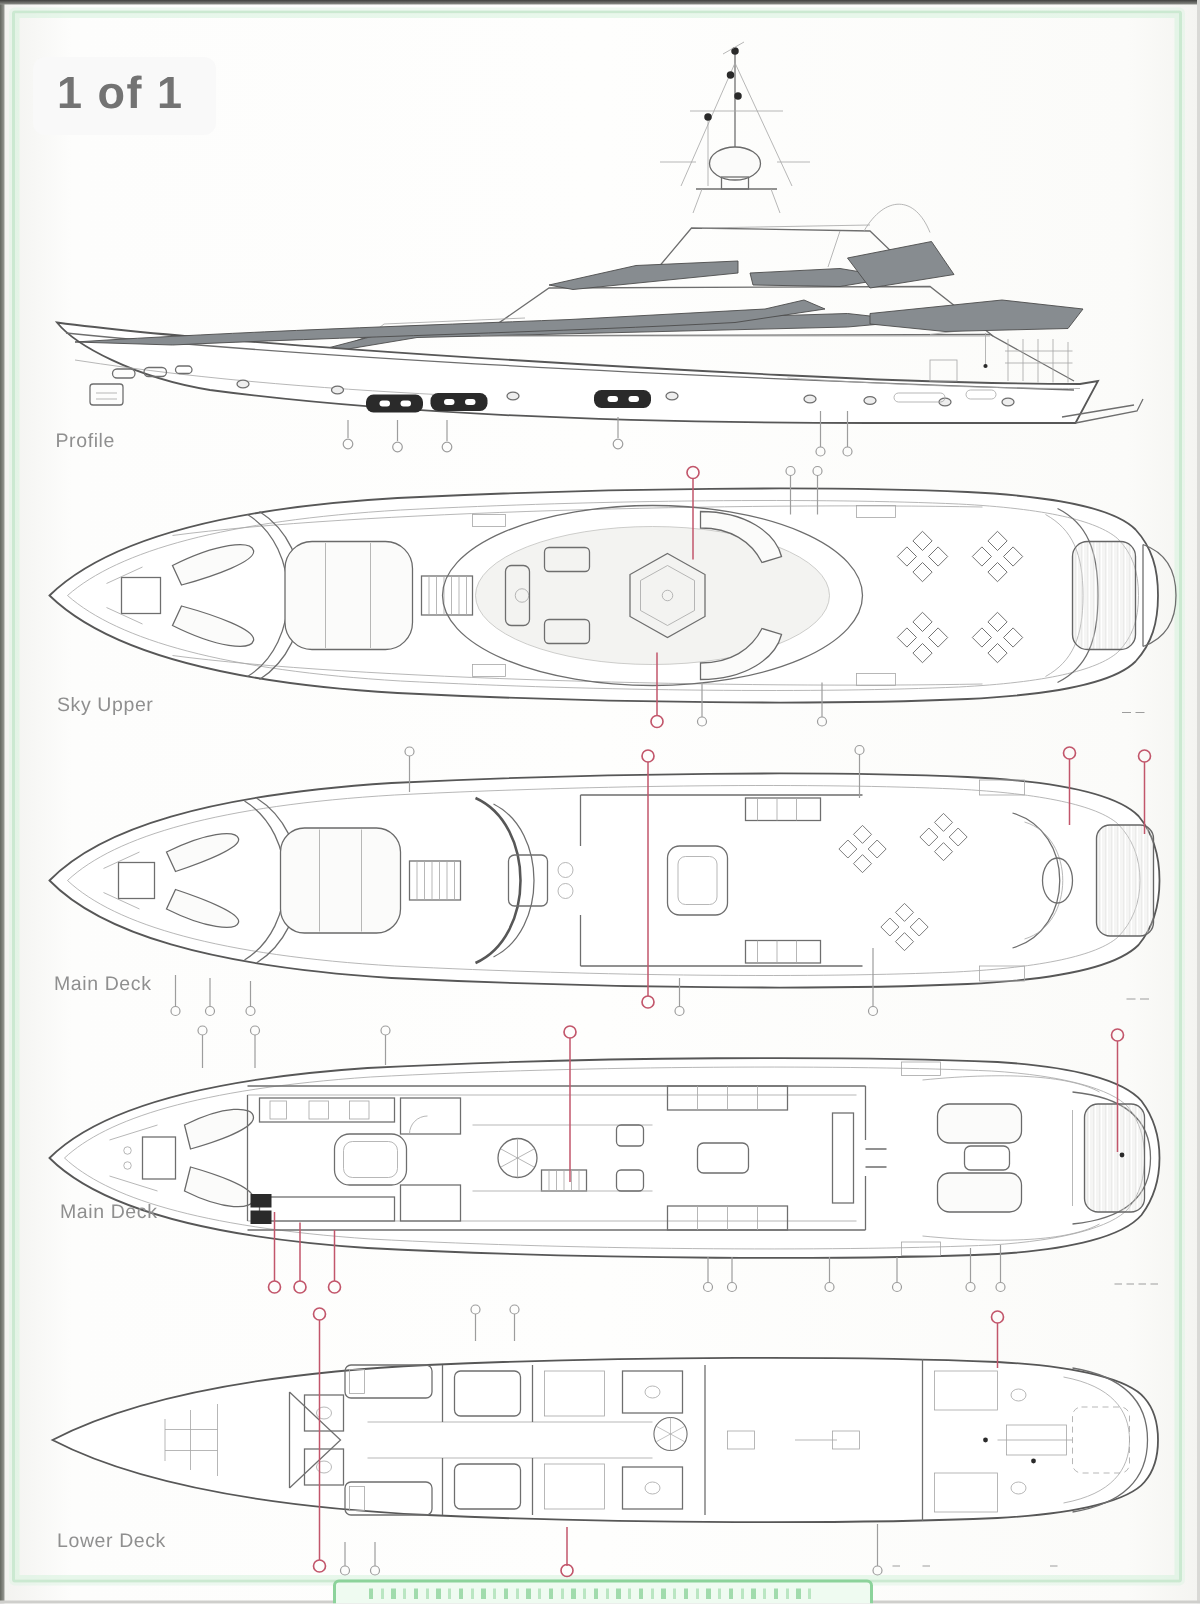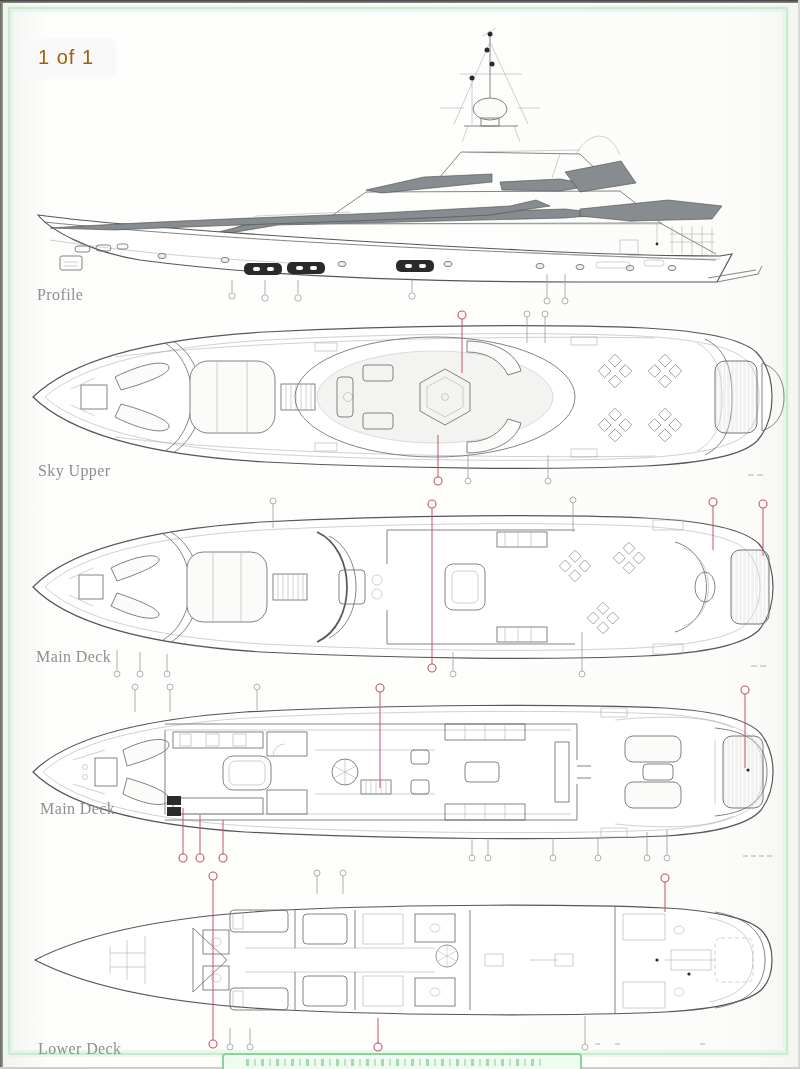--- a/index.html
+++ b/index.html
@@ -17,23 +17,23 @@
   
   .green-frame{
     position:absolute;left:8px;top:7px;right:12px;bottom:14px;
     border:2px solid #cbe9d1;border-radius:2px;
     box-shadow:inset 0 0 0 3px rgba(214,242,220,.55), 0 0 0 2px rgba(222,244,227,.5);
     pointer-events:none;
   }
   .badge{
     position:absolute;left:22px;top:38px;padding:8px 22px 10px 16px;
     background:rgba(248,248,248,.92);border-radius:8px;
-    color:#a16207;font-size:20px;font-weight:400;letter-spacing:1px;
+    color:#737373;font-size:30px;font-weight:700;letter-spacing:1px;
   }
-  .view-label{position:absolute;color:#8f8f8f;font-size:16px;letter-spacing:.4px;font-family:Liberation Serif, serif;}
+  .view-label{position:absolute;color:#8f8f8f;font-size:13px;letter-spacing:.4px;}
   .fig{position:absolute;}
   svg{display:block;overflow:visible;}
   
   .o{fill:none;stroke:#575757;stroke-width:1.3;}
   .o2{fill:#ffffff;stroke:#575757;stroke-width:1.2;}
   .l{fill:none;stroke:#6e6e6e;stroke-width:.85;}
   .t{fill:none;stroke:#a8a8a8;stroke-width:.55;}
   .pad{fill:#fbfbfa;stroke:#6a6a6a;stroke-width:.85;}
   .g{fill:#878c90;stroke:#4c4c4c;stroke-width:.6;}
   .d{fill:#2a2a2a;stroke:none;}
@@ -446,19 +446,19 @@
         <path class="r" d="M363,150 V176"></path>
           <circle class="rc" cx="363" cy="179" r="4" fill="#fff"></circle>
         <path class="gc" d="M215,160 V176 M235,160 V176 M570,148 V176"></path>
         <circle class="gc" cx="215" cy="179" r="3" fill="#fff"></circle>
           <circle class="gc" cx="235" cy="179" r="3" fill="#fff"></circle>
           <circle class="gc" cx="570" cy="179" r="3" fill="#fff"></circle>
         <path class="gc" d="M580,176 h5 M600,176 h5 M685,176 h5"></path>
       </g>
     </svg>
   </div>
-  <div class="view-label" style="left:38px;top:1040px">Lower Deck</div>
+  <div class="view-label" style="left:38px;top:1019px">Lower Deck</div>
 
   <div class="wm-bar">
     <div class="wm-glyphs"></div>
   </div>
 
 </div>
 
 </body></html>

